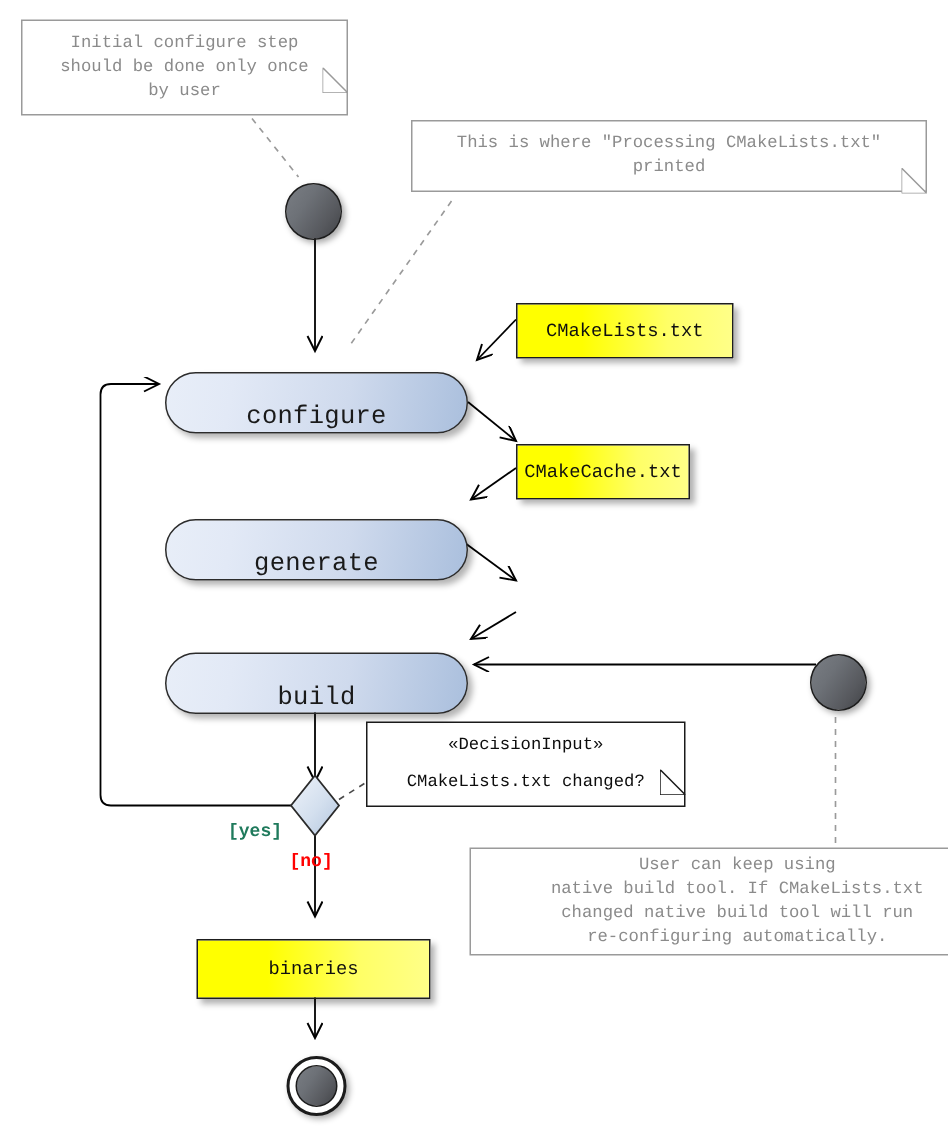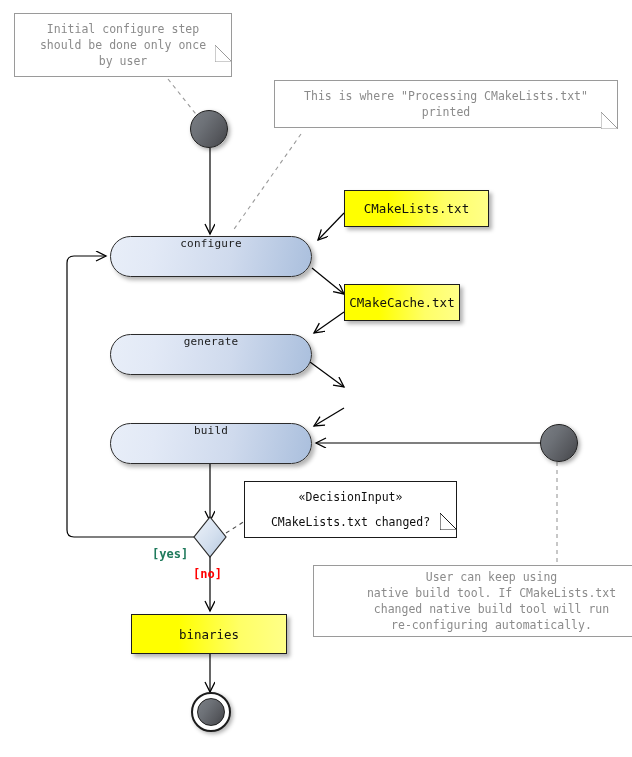--- a/index.html
+++ b/index.html
@@ -12,44 +12,46 @@
     height: 757px;
     position: relative;
     overflow: hidden;
     font-family: "DejaVu Sans Mono", "Liberation Mono", monospace;
   }
   #diagram-root {
     position: absolute;
     left: 0; top: 0;
     width: 632px;
     height: 757px;
+    font-family: Liberation Mono, monospace;
   }
   #edge-layer {
     position: absolute;
     left: 0; top: 0;
     width: 632px;
     height: 757px;
     pointer-events: none;
   }
   .node {
     position: absolute;
     box-sizing: border-box;
+    margin-top: 12px;
   }
 
   
   .activity {
     border: 1px solid #2b2b2b;
     border-radius: 22px;
     background: linear-gradient(100deg, #e8eef8 0%, #e2e9f6 22%, #cfdaed 60%, #aabfdd 100%);
     box-shadow: 3px 3px 4px rgba(0,0,0,0.30);
     display: flex;
-    align-items: flex-start;
+    align-items: flex-end;
     justify-content: center;
     color: #1a1a1a;
-    font-size: 11px;
+    font-size: 17px;
     letter-spacing: 0.2px;
   }
 
   
   .artifact {
     border: 1px solid #1d1d1d;
     background: linear-gradient(90deg, #ffff00 0%, #ffff00 30%, #ffff66 70%, #ffff88 100%);
     box-shadow: 3px 3px 4px rgba(0,0,0,0.30);
     display: flex;
     align-items: center;

